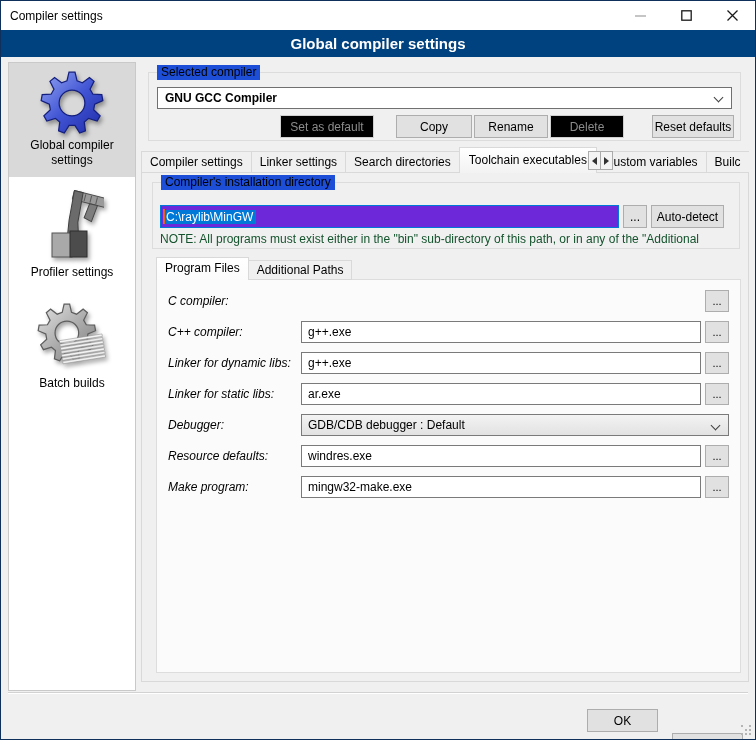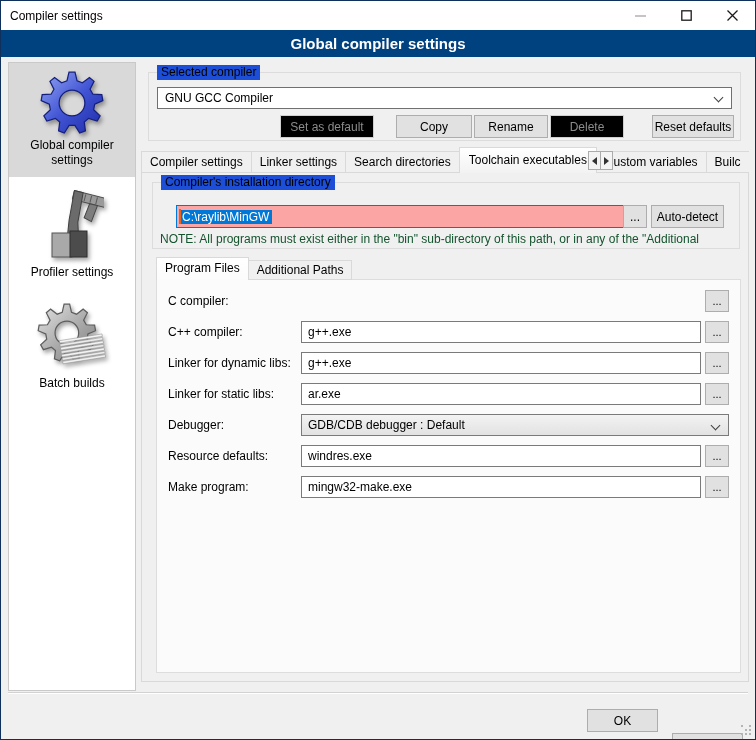--- a/index.html
+++ b/index.html
@@ -26,21 +26,21 @@
   .si-1 { background:#d9d9d9; padding:7px 0 9px; }
   .si-2 { margin-top:10px; }
   .si-3 { margin-top:20px; }
   .icn { filter: drop-shadow(2px 3px 2px rgba(0,0,0,.35)); }
   
   .groupbox { position:absolute; border:1px solid #dcdcdc; }
   .gb-label { position:absolute; top:-8px; left:8px; background:#1d4ed8; padding:0 4px; line-height:15px; white-space:nowrap; }
   .gb1 { left:147px; top:71px; width:593px; height:69px; }
   
   .combo { background:#fff; border:1px solid #707070; display:flex; align-items:center; padding:0 22px 0 7px; position:relative; white-space:nowrap; overflow:hidden; }
-  .combo1 { position:absolute; left:8px; top:14px; right:8px; height:22px; }
+  .combo1 { position:absolute; left:8px; top:14px; right:8px; height:22px;font-weight:bold; }
   .chev { position:absolute; right:9px; top:6px; width:7px; height:7px; border-right:1.4px solid #404040; border-bottom:1.4px solid #404040; transform:rotate(45deg); }
   
   .btn { position:absolute; height:23px; background:#e1e1e1; border:1px solid #adadad; font:inherit; text-align:center; cursor:default; }
   .btn.disabled { color:#8b8b8b; background:#000000; border-color:#cfcfcf; }
   .b-setdef { left:131px; top:42px; width:94px; }
   .b-copy   { left:247px; top:42px; width:76px; }
   .b-rename { left:325px; top:42px; width:74px; }
   .b-delete { left:401px; top:42px; width:74px; }
   .b-reset  { left:503px; top:42px; width:82px; }
   
@@ -49,35 +49,35 @@
   .tab:first-child { margin-left:0; }
   .tab.active { height:26px; line-height:24px; background:linear-gradient(#ffffff,#f2f2f2); border-bottom:none; position:relative; z-index:2; padding:0 9px; }
   .tabarrows { position:absolute; right:140px; top:150px; width:26px; height:19px; display:flex; z-index:3; }
   .sq-arrow { width:13px; height:19px; background:#f4f4f4; border:1px solid #ababab; margin-left:-1px; display:flex; align-items:center; justify-content:center; }
   .tri-l { width:0; height:0; border-top:4px solid transparent; border-bottom:4px solid transparent; border-right:5px solid #333; }
   .tri-r { width:0; height:0; border-top:4px solid transparent; border-bottom:4px solid transparent; border-left:5px solid #333; }
   
   .tabpanel { position:absolute; left:140px; top:171px; width:608px; height:510px; border:1px solid #d9d9d9; background:#f0f0f0; }
   .gb2 { left:151px; top:181px; width:588px; height:67px; }
   
-  .dirinput { position:absolute; left:175px; top:204px; width:459px; height:23px; background:#fca5a5; border:1px solid #0078d7;
+  .dirinput { position:absolute; left:159px; top:204px; width:459px; height:23px; background:#6d28d9; border:1px solid #0078d7;
               display:flex; align-items:center; padding-left:2px; overflow:hidden; }
   .caret { width:2px; height:15px; background:#e2641e; }
   .selection { background:#0078d7; color:#fff; padding:0 3px 0 1px; white-space:pre; }
   .b-browse1 { left:622px; top:204px; width:24px; }
   .b-autodetect { left:650px; top:204px; width:73px; }
   .note { position:absolute; left:159px; top:231px; width:584px; color:#14532d; white-space:nowrap; }
   
   .subtabstrip { position:absolute; left:155px; top:256px; height:23px; display:flex; align-items:flex-end; z-index:2; }
   .subtab { height:20px; line-height:18px; padding:0 8px; background:#f0f0f0; border:1px solid #d9d9d9; margin-left:-1px; white-space:nowrap; }
   .subtab.active { height:23px; line-height:21px; background:linear-gradient(#ffffff,#fbfbfb); border-bottom:none; position:relative; z-index:2; margin-left:0; }
   .subpanel { position:absolute; left:155px; top:278px; width:585px; height:394px; background:#fbfbfb; border:1px solid #dddddd; }
   
   .frow { position:absolute; left:167px; width:565px; height:22px; }
-  .flabel { position:absolute; left:0; top:0; line-height:22px; white-space:nowrap; }
+  .flabel { position:absolute; left:0; top:0; line-height:22px; white-space:nowrap;font-style:italic; }
   .finput { position:absolute; left:133px; top:0; width:400px; height:22px; background:#fff; border:1px solid #7a7a7a;
             line-height:20px; padding-left:6px; white-space:nowrap; overflow:hidden; }
   .fbrowse { position:absolute; left:537px; top:0; width:24px; height:22px; background:#e1e1e1; border:1px solid #adadad; font:inherit; font-size:11px; }
   .fcombo { position:absolute; left:133px; top:0; width:428px; height:22px; background:linear-gradient(#f3f3f3,#e2e2e2);
             border:1px solid #7a7a7a; line-height:20px; padding-left:6px; white-space:nowrap; }
   .fcombo .chev { top:7px; }
   
   .sep { position:absolute; left:7px; right:7px; top:691px; height:1px; background:#d2d2d2; box-shadow:0 1px 0 #ffffff; }
   .b-ok { left:586px; top:708px; width:71px; }
   .b-cancel { left:671px; top:708px; width:71px;margin-top:24px; }

